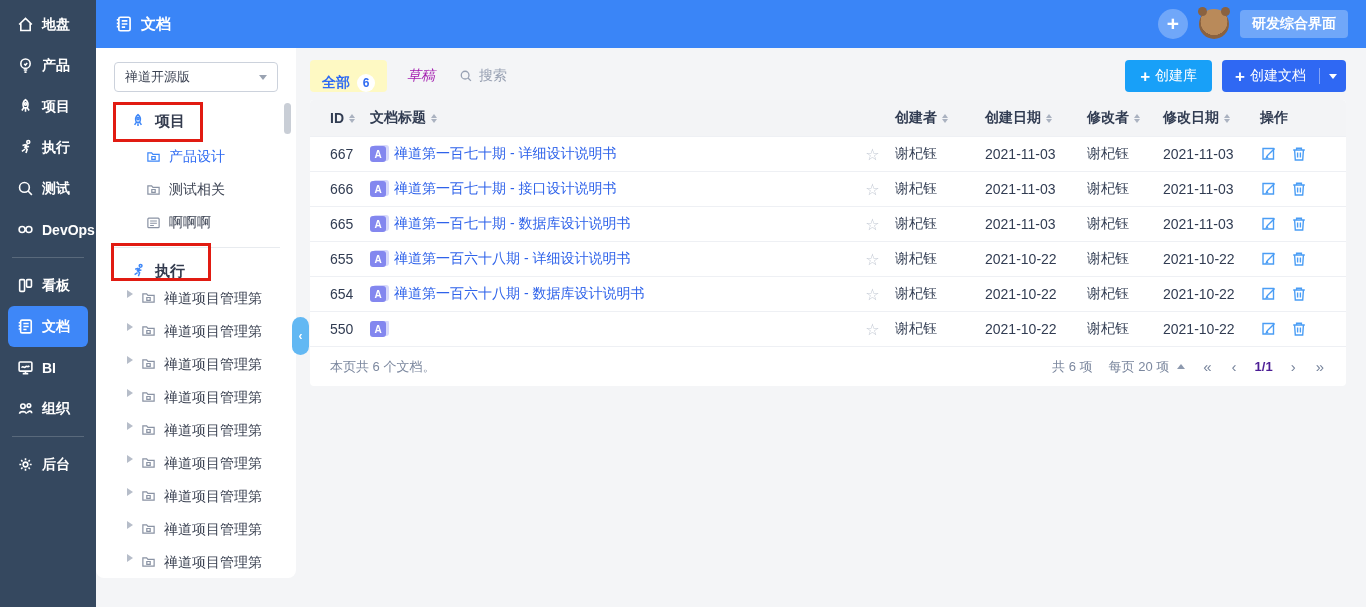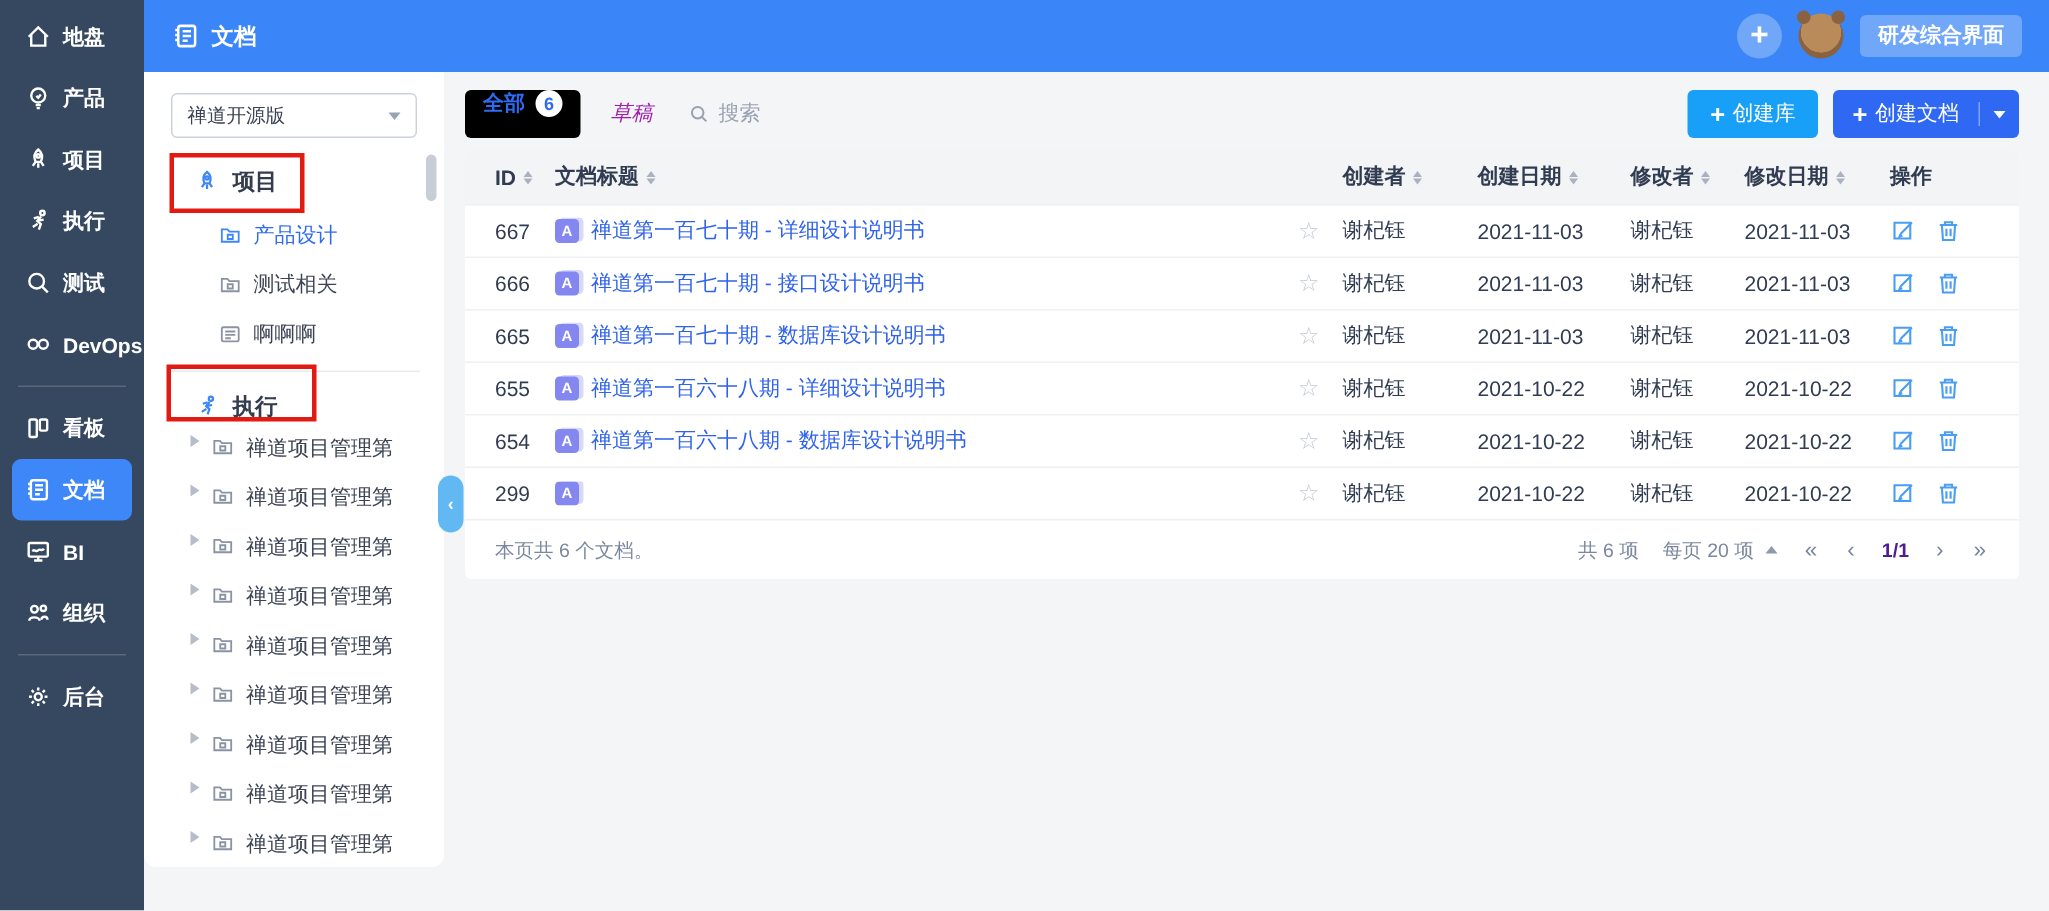--- a/index.html
+++ b/index.html
@@ -49,21 +49,21 @@
   .splitter { position:absolute; left:292px; top:317px; width:17px; height:38px; background:#62b8f3; border-radius:9px; z-index:6; display:flex; align-items:center; justify-content:center; color:#fff; font-size:12px; font-weight:bold; cursor:pointer; }
 
   
   .annot { position:absolute; border:3px solid #e11b12; z-index:7; pointer-events:none; }
   .annot.project   { left:113px; top:102px; width:90px; height:40px; }
   .annot.execution { left:111px; top:243px; width:100px; height:38px; }
 
   
   .main { position:absolute; left:310px; top:59px; width:1036px; }
   .toolbar { height:34px; display:flex; align-items:center; }
-  .tab-all { height:32px; background:#000000; border-radius:4px; padding:0 12px; display:flex; align-items:flex-start; gap:7px; color:#2f6bf2; font-weight:bold; cursor:pointer; }
+  .tab-all { height:32px; background:#fef9c3; border-radius:4px; padding:0 12px; display:flex; align-items:flex-end; gap:7px; color:#2f6bf2; font-weight:bold; cursor:pointer; }
   .tab-badge { background:#fff; border-radius:9px; min-width:18px; height:18px; padding:0 5px; display:flex; align-items:center; justify-content:center; font-size:12px; color:#2f6bf2; }
   .tab-draft { margin-left:20px; color:#a21caf; cursor:pointer;font-style:italic; }
   .tab-search { margin-left:24px; color:#98a1b3; display:flex; align-items:center; gap:6px; cursor:pointer; }
   .tab-search svg { width:14px; height:14px; stroke:#98a1b3; fill:none; stroke-width:1.5; }
   .tb-btns { margin-left:auto; display:flex; gap:10px; }
   .btn { height:32px; border-radius:4px; color:#fff; display:flex; align-items:center; font-size:14px; cursor:pointer; }
   .btn .plus { font-size:17px; margin-right:5px; font-weight:bold; line-height:1; }
   .btn-lib { background:#18a0f8; padding:0 15px; }
   .btn-doc-group { background:#2f68f3; border-radius:4px; display:flex; align-items:stretch; }
   .btn-doc-main { padding:0 13px; display:flex; align-items:center; cursor:pointer; }
@@ -523,21 +523,21 @@
               <path d="M3 4.5 H13.5 V15 H3 Z" transform="translate(0,-1)"></path>
               <path d="M7 11 L14.6 3.4 M7 11 l-.7 1.9 1.9-.7"></path>
             </svg>
             <svg viewBox="0 0 18 18">
               <path d="M3.2 5 h11.6 M6.6 5 V3.2 h4.8 V5 M4.6 5 l.7 10 h7.4 l.7-10 M7.6 7.5 v5 M10.4 7.5 v5"></path>
             </svg>
           </div>
         </div>
 
         <div class="tgrid trow">
-          <div class="c-id">299</div>
+          <div class="c-id">550</div>
           <div class="cell-title">
             <span class="doc-badge">A</span>
           </div>
           <div class="star">☆</div>
           <div>谢杞钰</div>
           <div>2021-10-22</div>
           <div>谢杞钰</div>
           <div>2021-10-22</div>
           <div class="ops">
             <svg viewBox="0 0 18 18">

